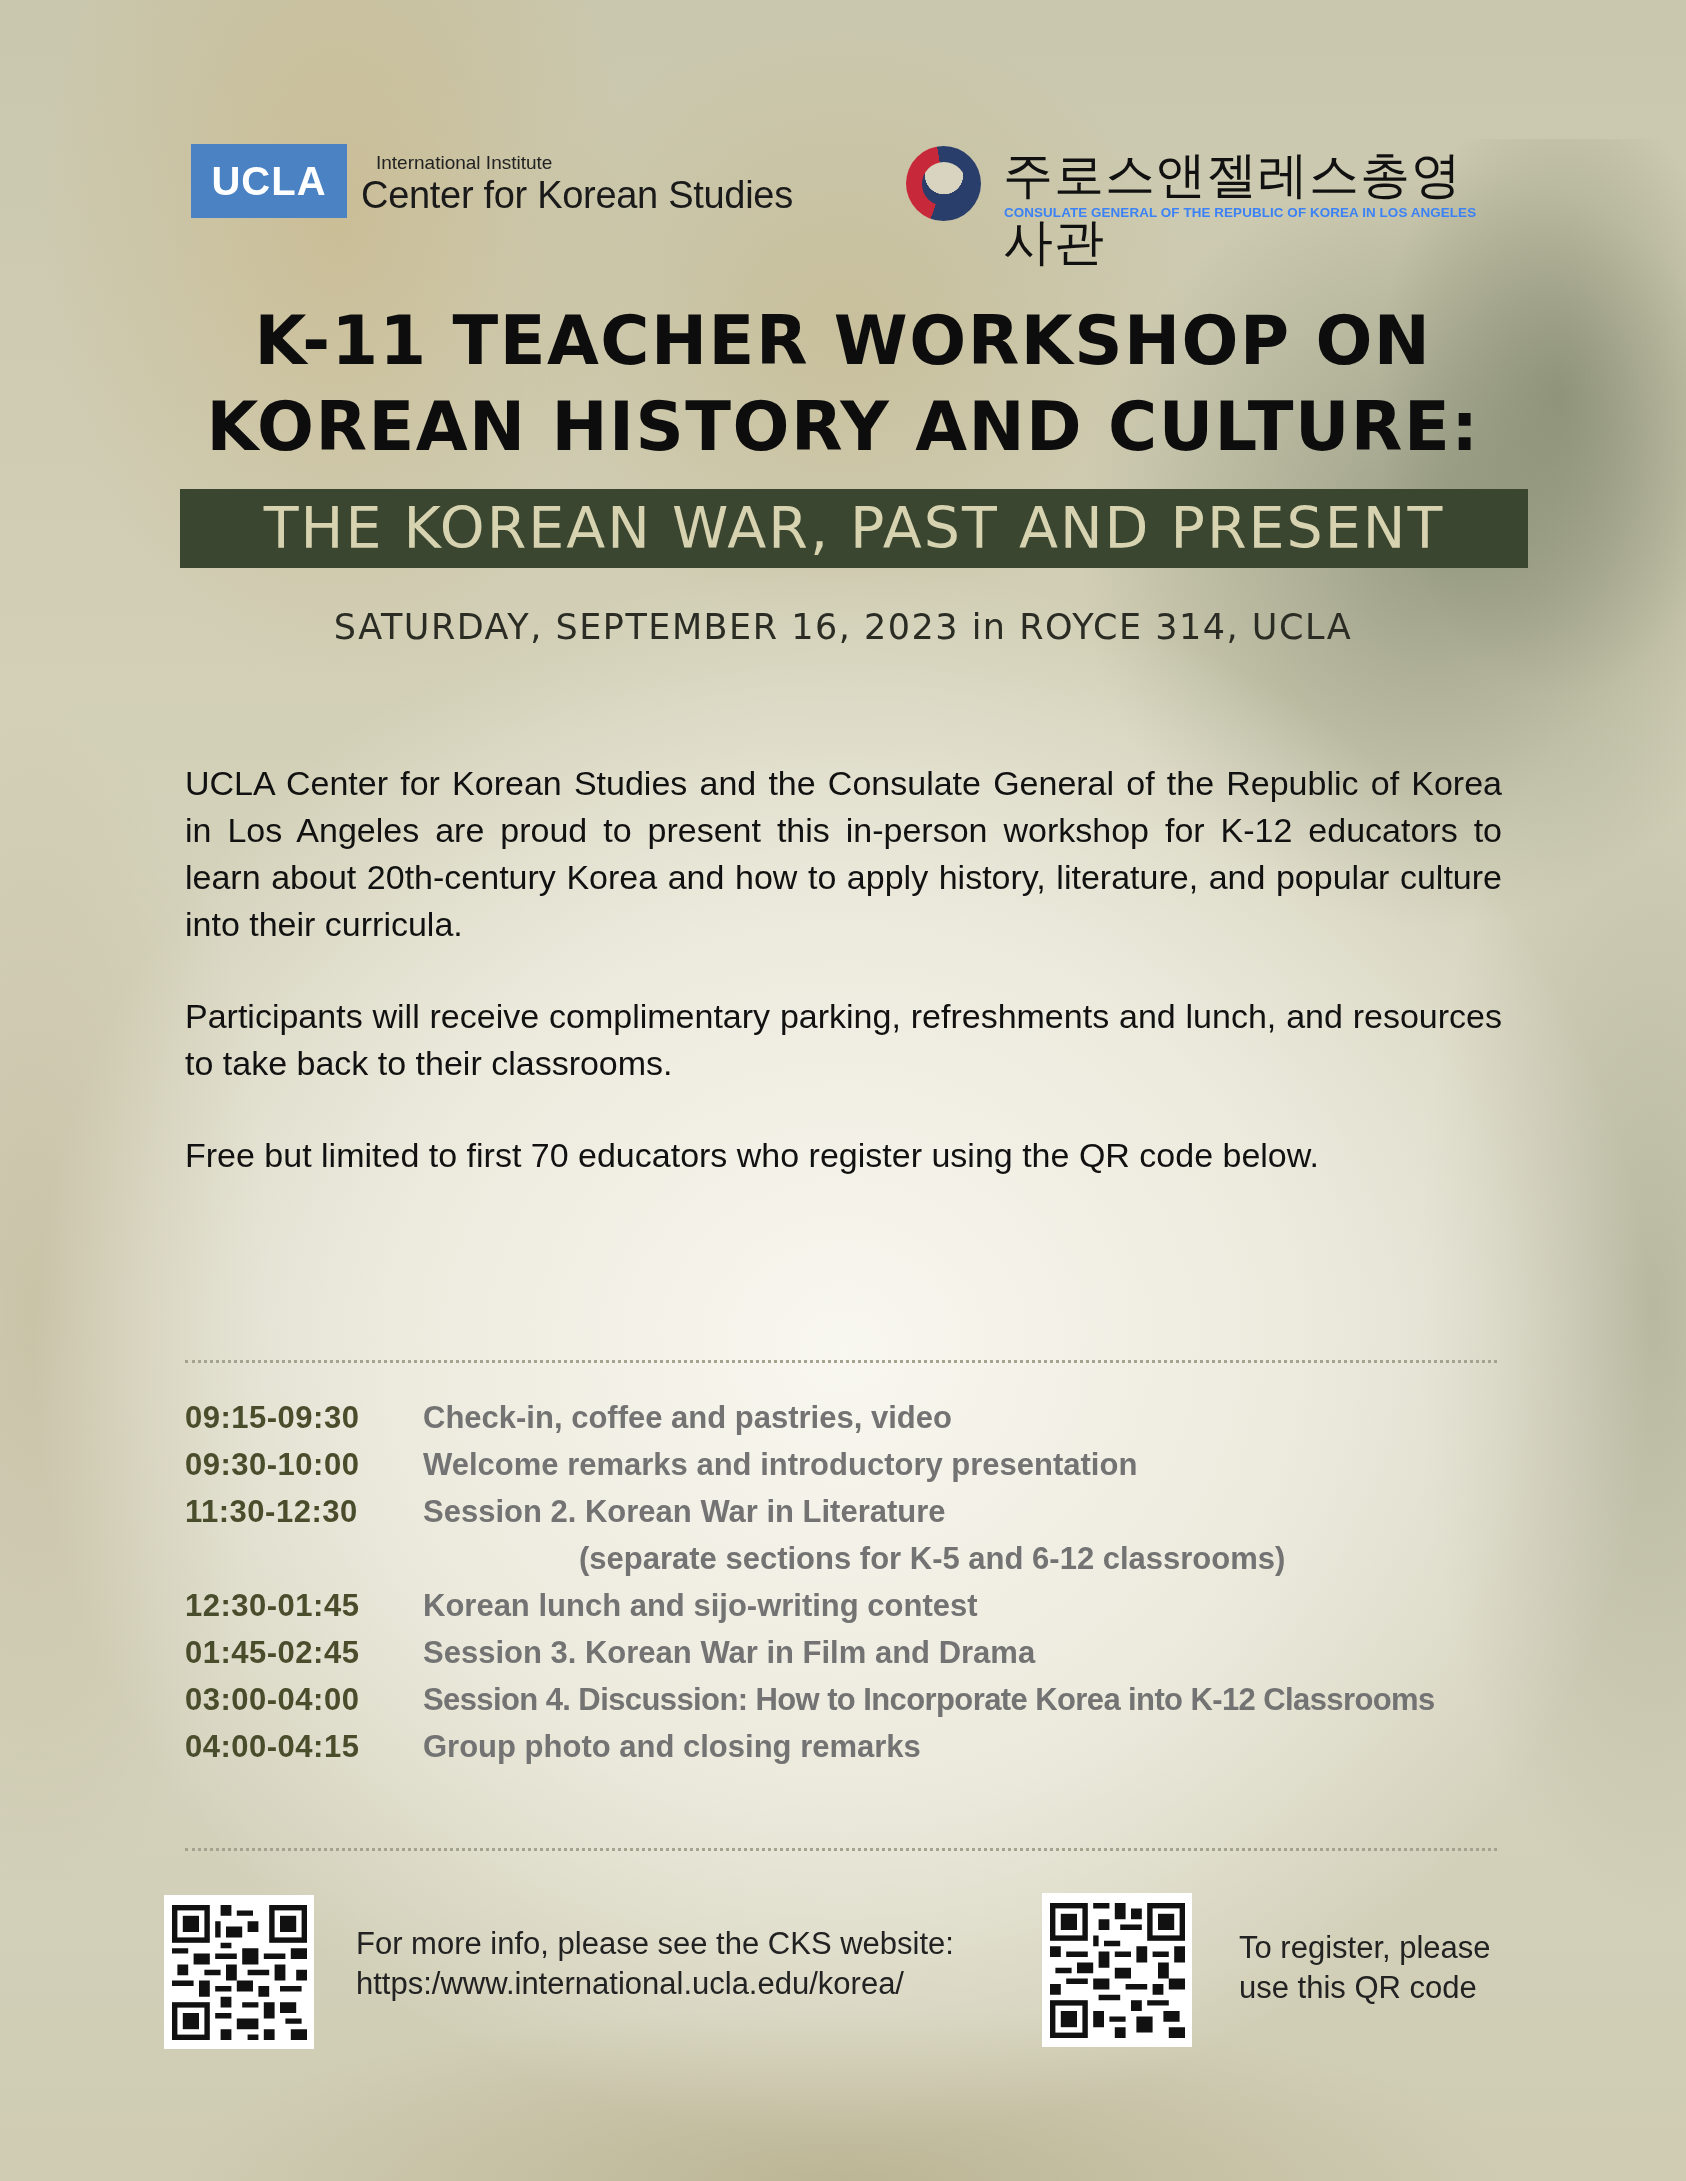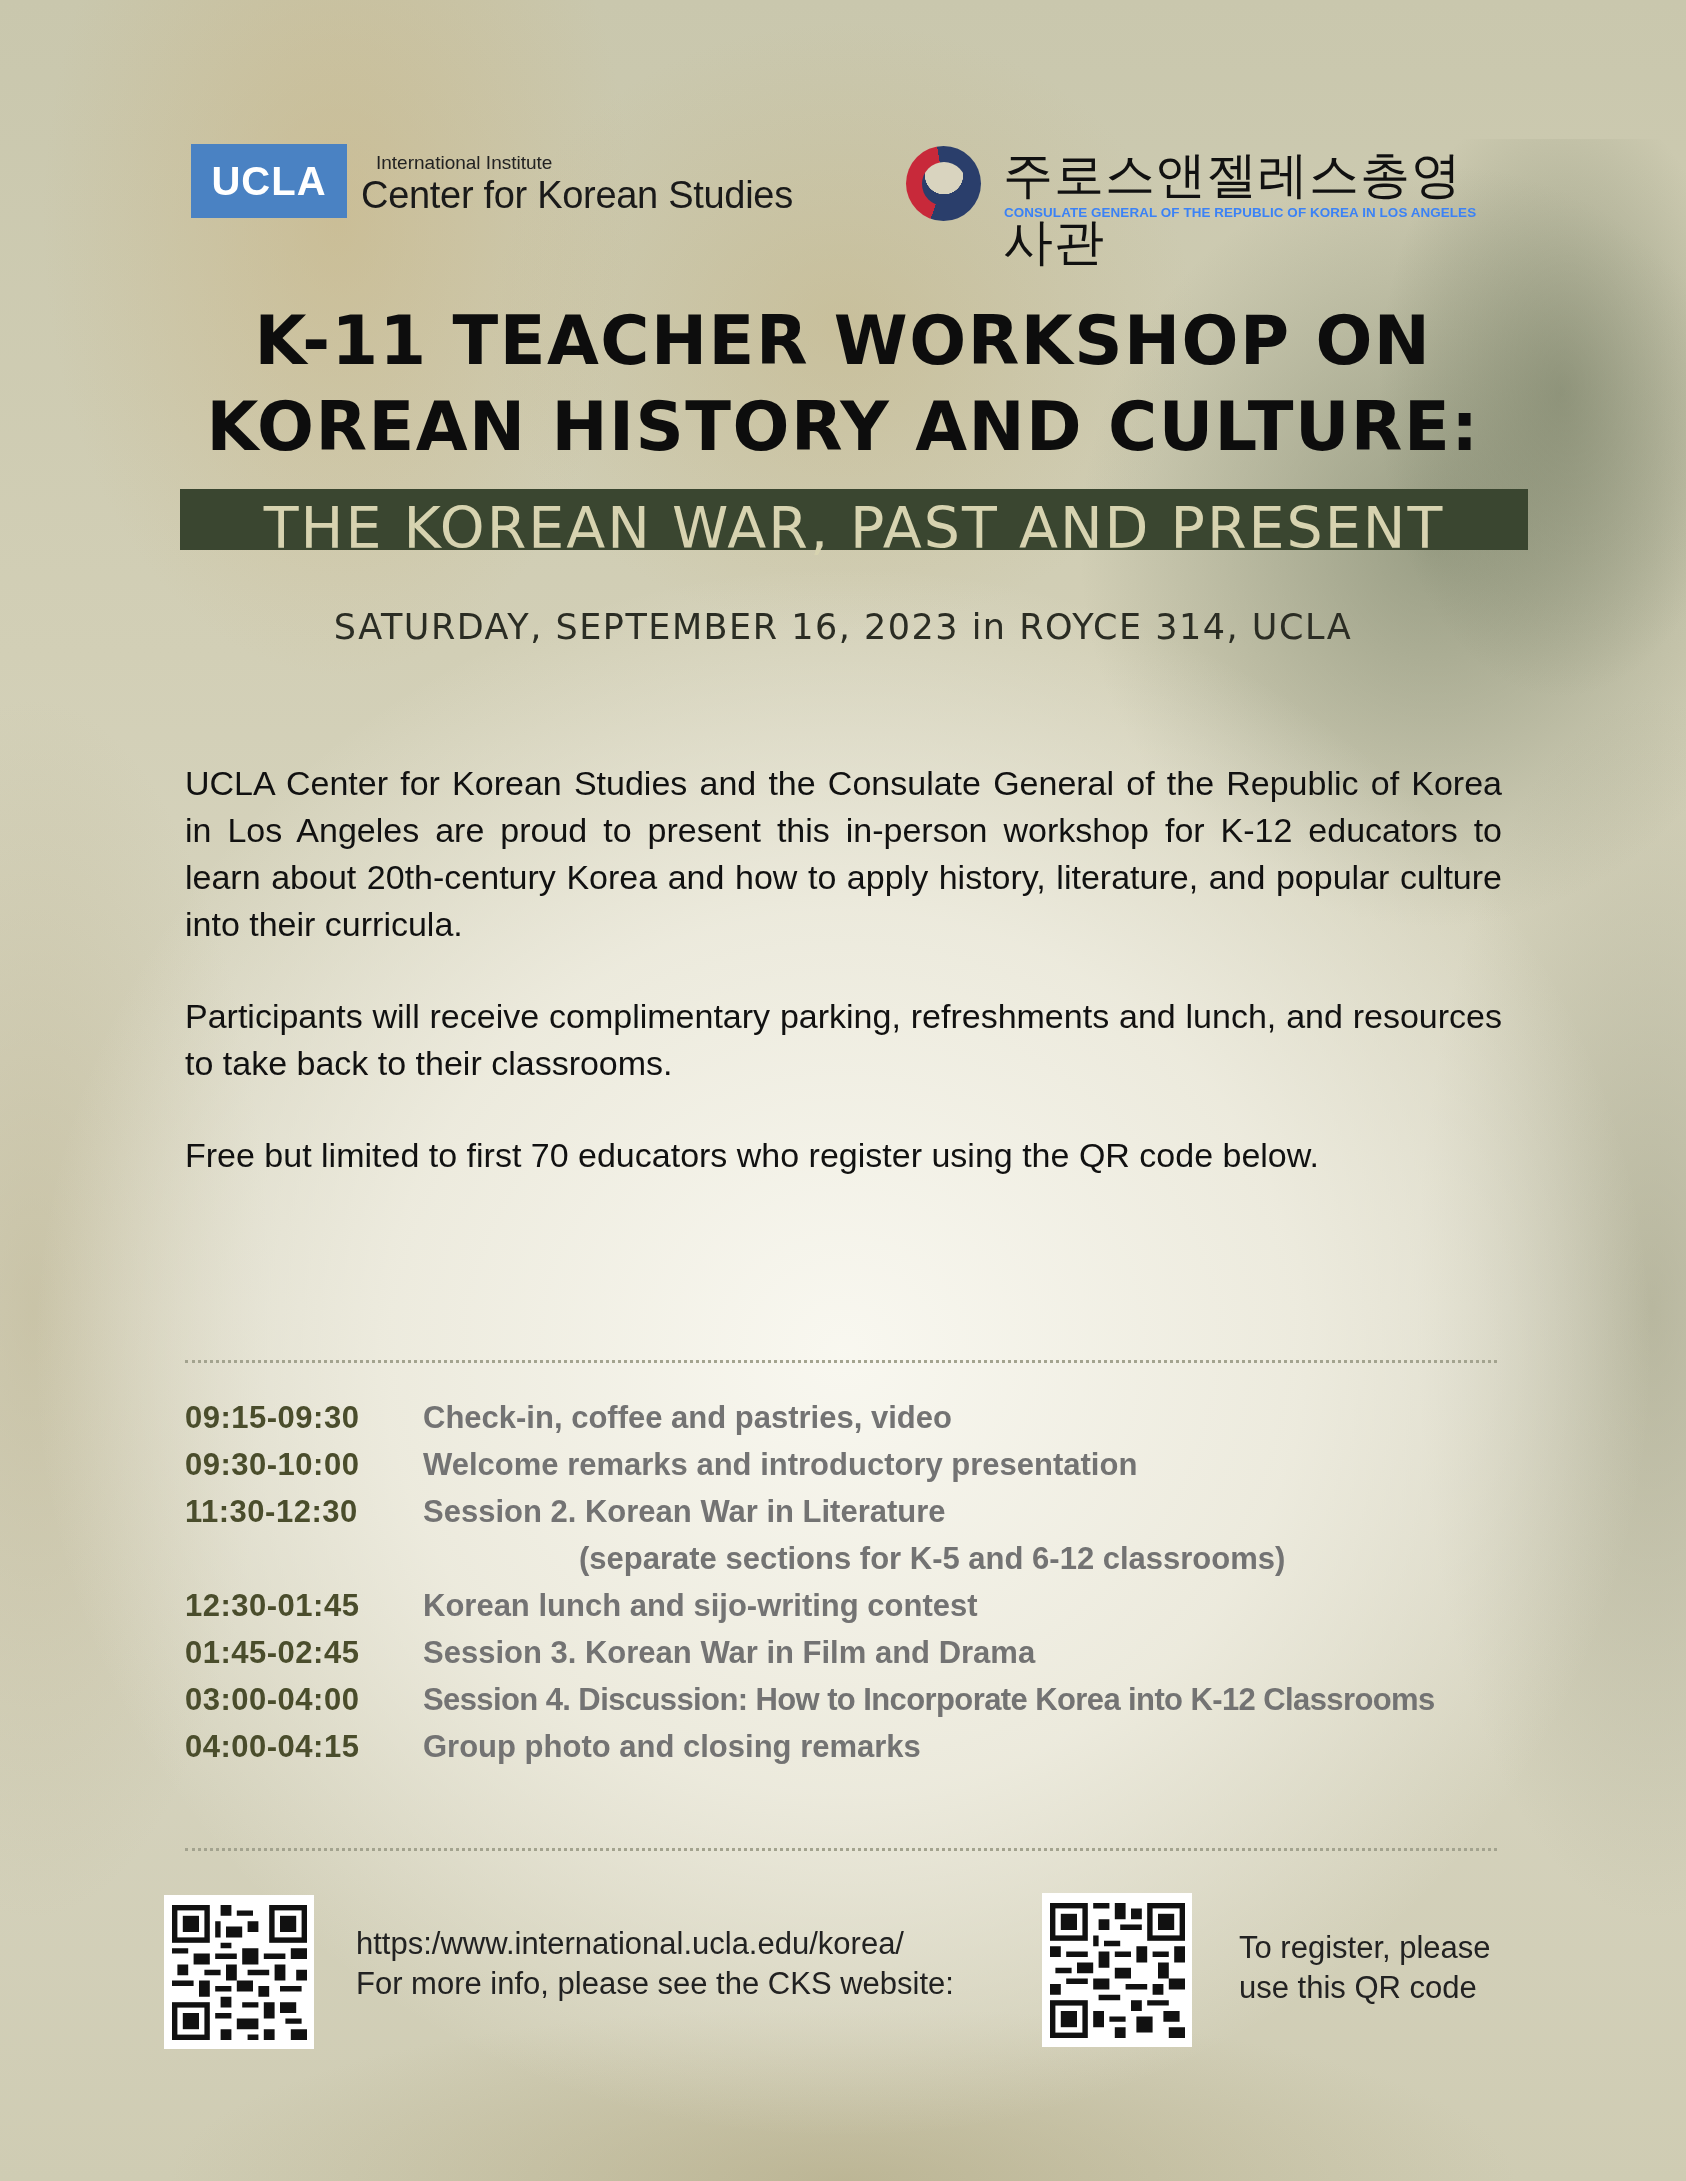--- a/index.html
+++ b/index.html
@@ -39,21 +39,21 @@
   .kr-name { position:absolute; left:812px; top:-2px; font-size:50px; color:#111; letter-spacing:1px; font-family:"DejaVu Sans", sans-serif; }
   .kr-sub { position:absolute; left:813px; top:61px; font-size:13.4px; color:#3b82f6; font-weight:bold; letter-spacing:0.1px; }
 
   .title1, .title2 {
     position:absolute; left:0; width:1686px; text-align:center; font-weight:bold; color:#0d0d0d;
     font-size:67px; letter-spacing:1.5px; font-family:"DejaVu Sans", sans-serif;
   }
   .title1 { top:302px; }
   .title2 { top:388px; }
   .subtitle-band {
-    position:absolute; left:180px; top:489px; width:1348px; height:61px; background:#3a4630;
+    position:absolute; left:180px; top:489px; width:1348px; height:79px; background:#3a4630;
     color:#d7d3b0; font-size:57px; line-height:79px; text-align:center; letter-spacing:2px;
     font-family:"DejaVu Sans", sans-serif;
   }
   .date-line {
     position:absolute; left:0; width:1686px; top:607px; text-align:center; font-size:35px;
     color:#2b2d24; letter-spacing:1.5px; font-family:"DejaVu Sans", sans-serif;
   }
   .body { position:absolute; left:185px; width:1317px; top:760px; color:#111; font-size:34px; line-height:47px; }
   .body p { margin:0 0 45px 0; text-align:justify; }
 
@@ -140,22 +140,22 @@
     <rect x="18" y="0" width="7" height="7" fill="#111"></rect>
       <rect x="19" y="1" width="5" height="5" fill="#fff"></rect>
       <rect x="20" y="2" width="3" height="3" fill="#111"></rect>
     <rect x="0" y="18" width="7" height="7" fill="#111"></rect>
       <rect x="1" y="19" width="5" height="5" fill="#fff"></rect>
       <rect x="2" y="20" width="3" height="3" fill="#111"></rect>
     <path fill="#111" d="M9 0h2v2h-2zM12 1h3v1h-3zM8 3h1v3h-1zM10 4h3v2h-3zM14 3h2v2h-2zM9 7h2v1h-2zM0 8h3v1h-3zM4 9h3v2h-3zM8 9h4v1h-4zM13 8h3v3h-3zM17 9h4v1h-4zM22 8h3v2h-3zM1 11h2v2h-2zM6 12h3v1h-3zM10 11h2v3h-2zM14 12h4v1h-4zM19 11h2v3h-2zM23 12h2v2h-2zM0 14h4v1h-4zM5 14h2v3h-2zM8 15h3v1h-3zM12 14h3v2h-3zM16 15h2v2h-2zM20 15h4v1h-4zM9 17h2v2h-2zM13 18h3v1h-3zM17 18h2v3h-2zM20 18h3v2h-3zM8 20h3v1h-3zM12 21h4v2h-4zM21 21h3v1h-3zM9 23h2v2h-2zM17 23h2v2h-2zM22 23h3v2h-3zM14 24h2v1h-2z"></path>
   </svg>
 </div>
 <div class="foot-text" style="left:356px; top:1924px;">
+  <div>For more info, please see the CKS website:</div>
   <div>https:/www.international.ucla.edu/korea/</div>
-  <div>For more info, please see the CKS website:</div>
 </div>
 
 <div class="qr" style="left:1042px; top:1893px;">
   <svg width="135" height="139" viewBox="0 0 25 25">
     <rect x="0" y="0" width="7" height="7" fill="#111"></rect>
       <rect x="1" y="1" width="5" height="5" fill="#fff"></rect>
       <rect x="2" y="2" width="3" height="3" fill="#111"></rect>
     <rect x="18" y="0" width="7" height="7" fill="#111"></rect>
       <rect x="19" y="1" width="5" height="5" fill="#fff"></rect>
       <rect x="20" y="2" width="3" height="3" fill="#111"></rect>

